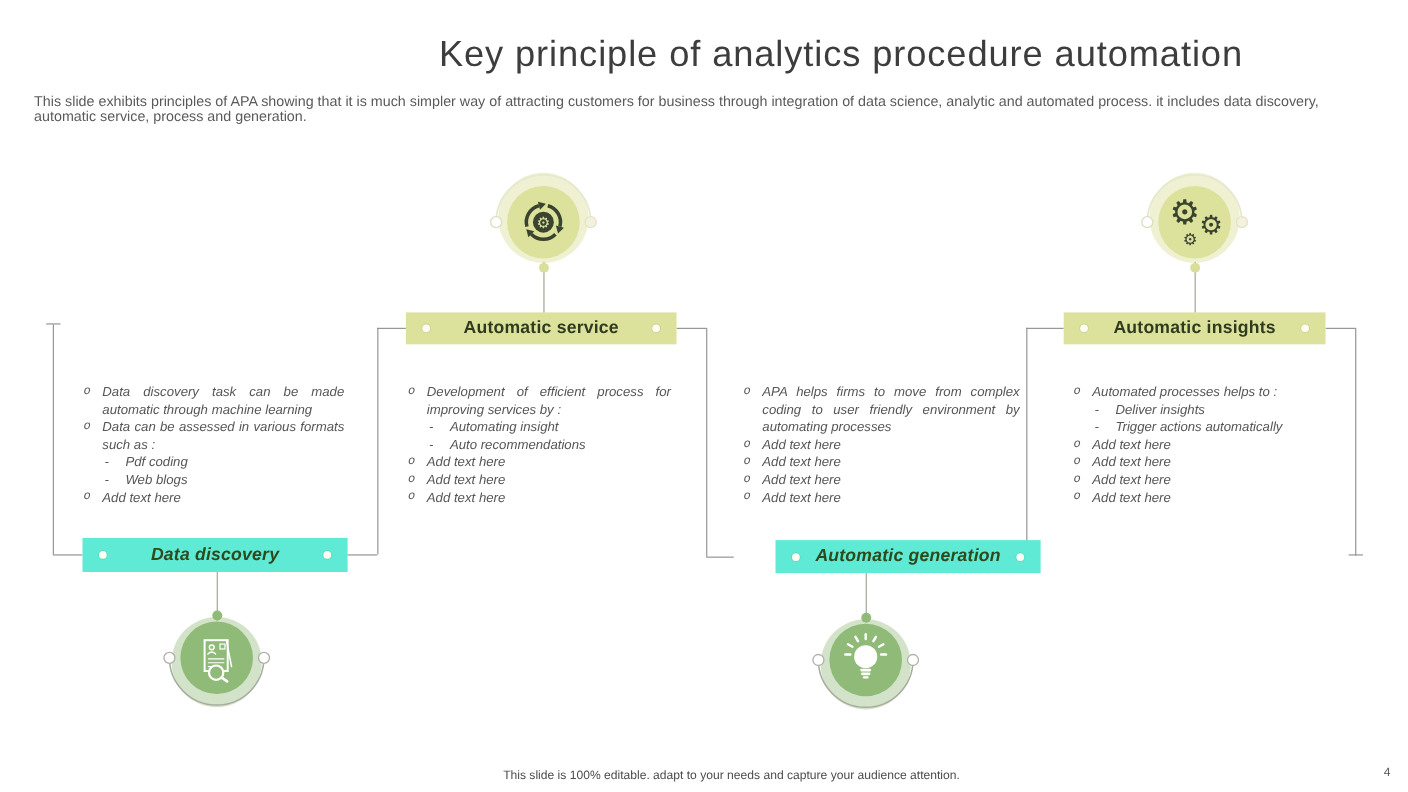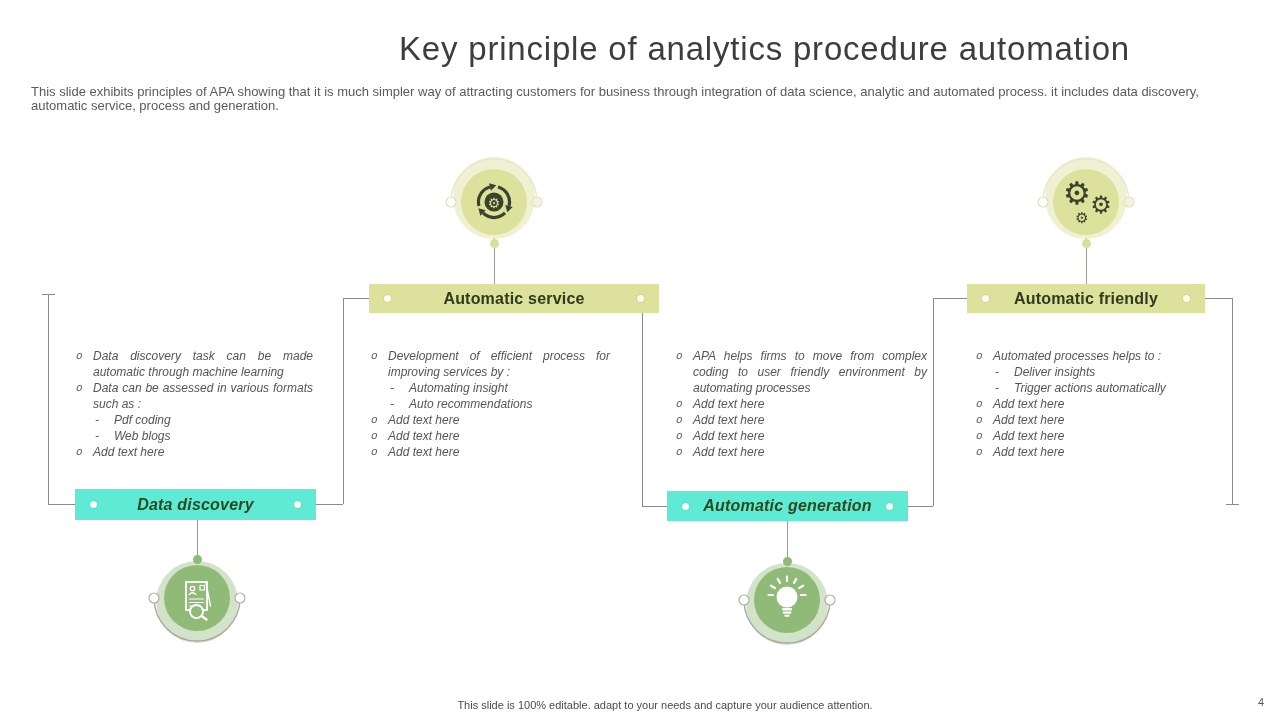--- a/index.html
+++ b/index.html
@@ -84,33 +84,33 @@
   <div class="conn-h" style="left:933px;top:298px;width:34px"></div>
   <div class="conn-h" style="left:1205px;top:298px;width:27px"></div>
   <div class="conn-v" style="left:1232px;top:298px;height:207px"></div>
   <div class="cap" style="left:1226px;top:504px"></div>
 
   <div class="label label-green" style="left:75px;top:489px;width:241px;height:31px">
     <span class="enddot left"></span>
     <span>Data discovery</span>
     <span class="enddot right"></span>
   </div>
-  <div class="label label-light" style="left:369px;top:284px;width:290px;height:29px">
+  <div class="label label-light" style="left:369px;top:284px;width:246px;height:29px">
     <span class="enddot left"></span>
     <span>Automatic service</span>
     <span class="enddot right"></span>
   </div>
-  <div class="label label-green" style="left:667px;top:491px;width:241px;height:30px">
+  <div class="label label-green" style="left:705px;top:491px;width:241px;height:30px">
     <span class="enddot left"></span>
     <span>Automatic generation</span>
     <span class="enddot right"></span>
   </div>
   <div class="label label-light" style="left:967px;top:284px;width:238px;height:29px">
     <span class="enddot left"></span>
-    <span>Automatic friendly</span>
+    <span>Automatic insights</span>
     <span class="enddot right"></span>
   </div>
 
   <div class="stem" style="left:494px;top:238px;height:46px"></div>
   <div class="stem-dot light" style="left:490px;top:239px"></div>
   <div class="stem" style="left:1086px;top:238px;height:46px"></div>
   <div class="stem-dot light" style="left:1082px;top:239px"></div>
   <div class="stem" style="left:197px;top:520px;height:44px"></div>
   <div class="stem-dot green" style="left:193px;top:555px"></div>
   <div class="stem" style="left:787px;top:521px;height:45px"></div>

